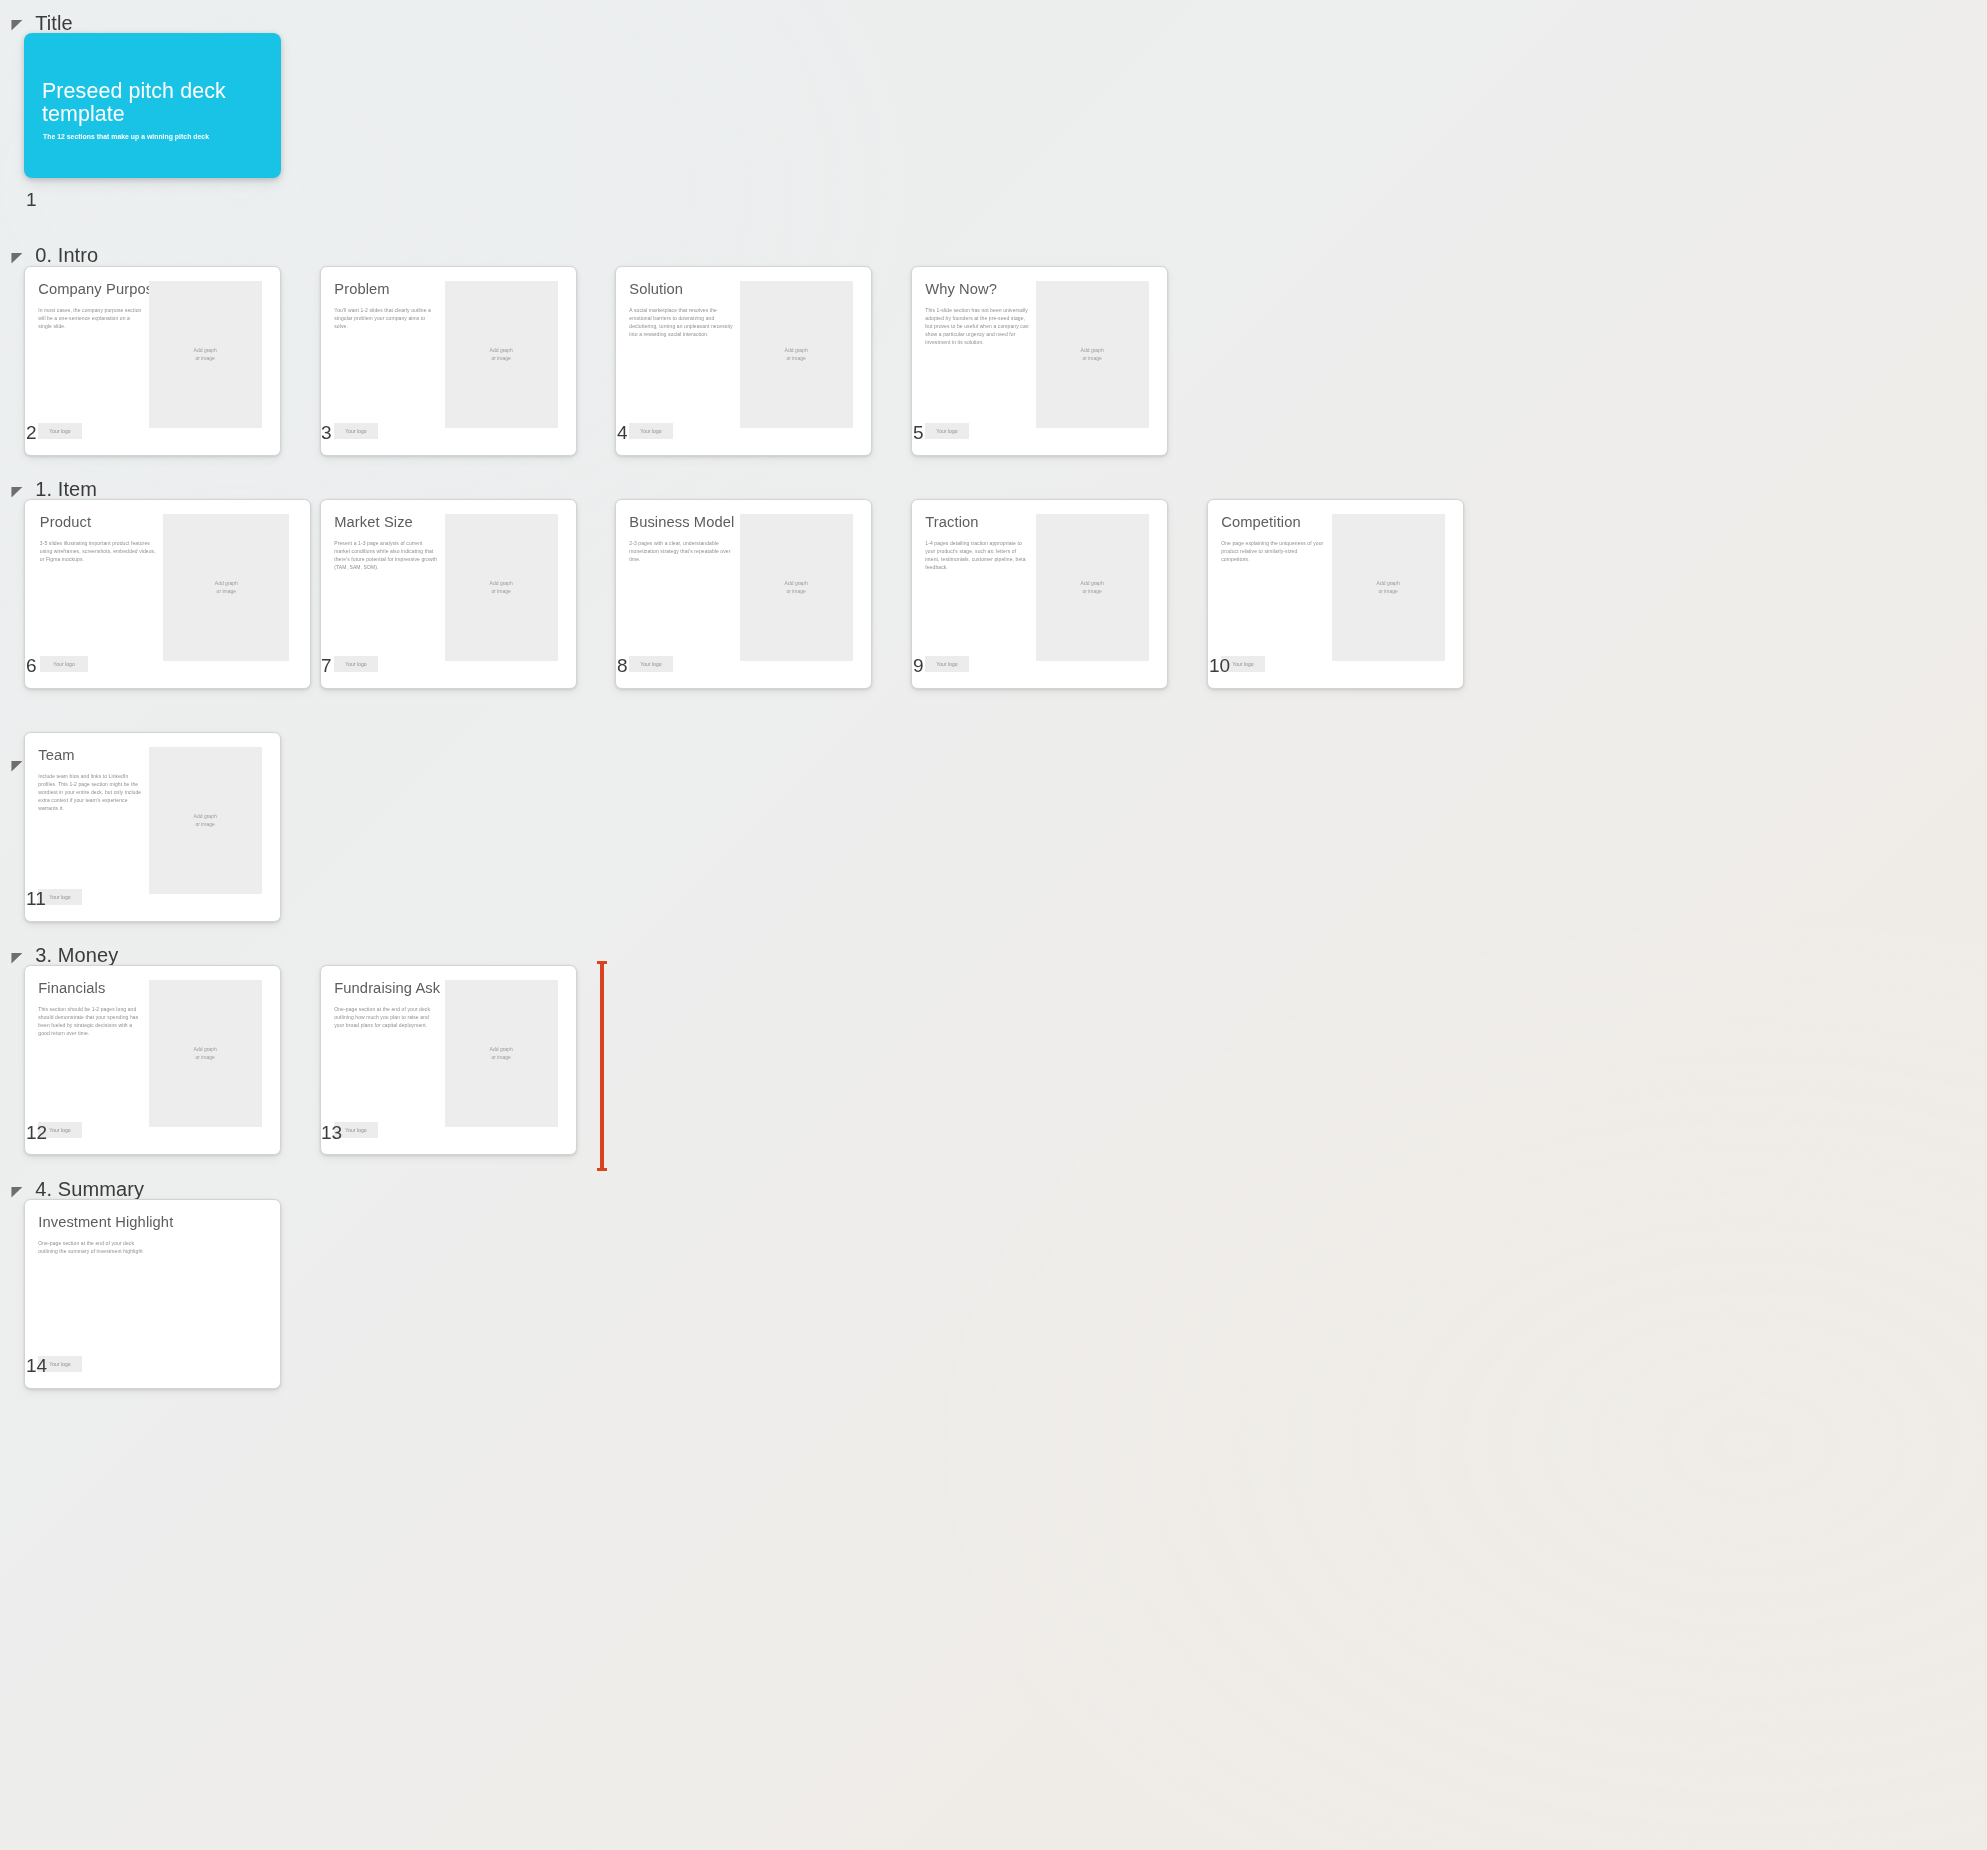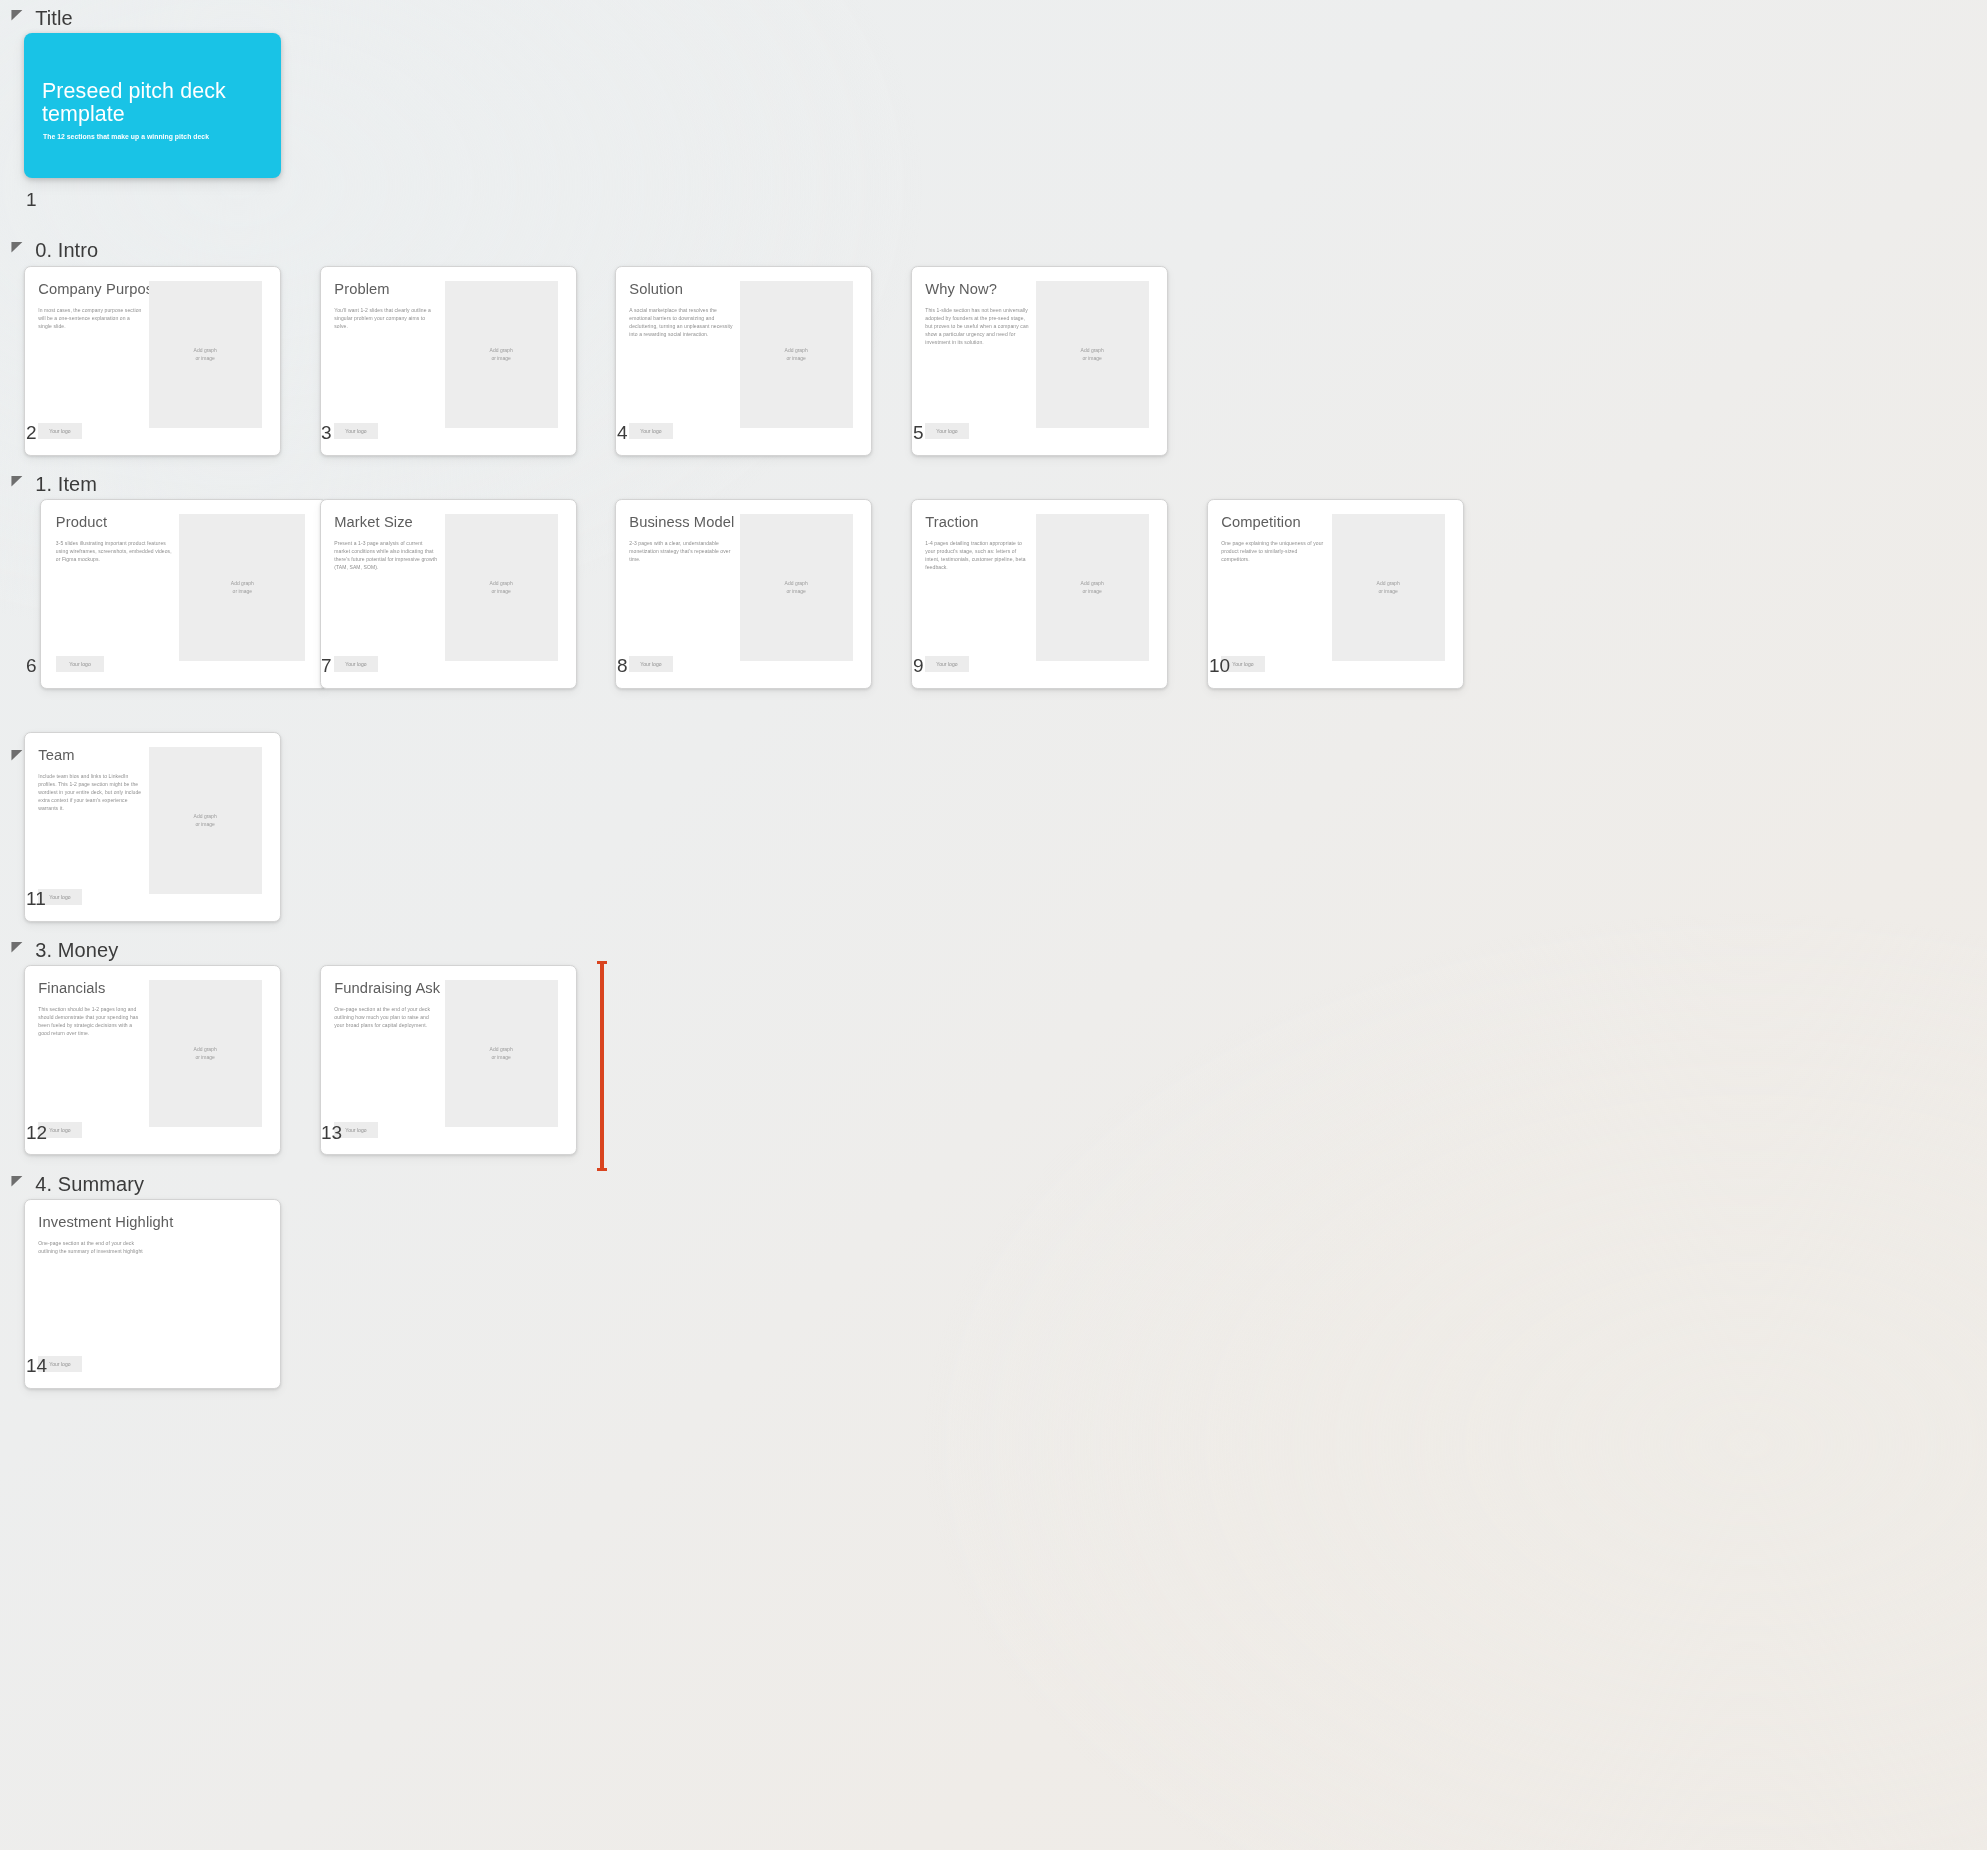--- a/index.html
+++ b/index.html
@@ -22,21 +22,21 @@
   #stage {
     position: relative;
     width: 1988px;
     height: 1851px;
   }
 
   
   .section-header {
     position: absolute;
     display: flex;
-    align-items: flex-start;
+    align-items: flex-end;
     gap: 11.4px;
     height: 25px;
   }
   .collapse-arrow {
     width: 14.3px;
     height: 14.3px;
     display: block;
   }
   .section-title {
     font-size: 20px;
@@ -235,21 +235,21 @@
     </div>
     <div class="slide-number" style="left: 913px; top: 423px;">5</div>
     <div class="section-header" style="left: 9.5px; top: 474px;">
       <span>
         <svg class="collapse-arrow" viewBox="0 0 15 15" aria-hidden="true">
           <path d="M1.5 2.2 L13 2.2 L1.5 13.2 Z" fill="#6e6e6e"></path>
         </svg>
       </span>
       <span class="section-title">1. Item</span>
     </div>
-    <div class="slide" style="left: 24px; top: 499px; width: 287px; height: 190px; margin-left: 16px;">
+    <div class="slide" style="left: 24px; top: 499px; width: 287px; height: 190px;">
       <div class="slide-head">Product</div>
       <div class="slide-body">3-5 slides illustrating important product features using wireframes, screenshots, embedded videos, or Figma mockups.</div>
       <div class="img-placeholder">
         <span>Add graph<br>or image</span>
       </div>
       <div class="logo-badge">
         <span>Your logo</span>
       </div>
     </div>
     <div class="slide-number" style="left: 26px; top: 656px;">6</div>

